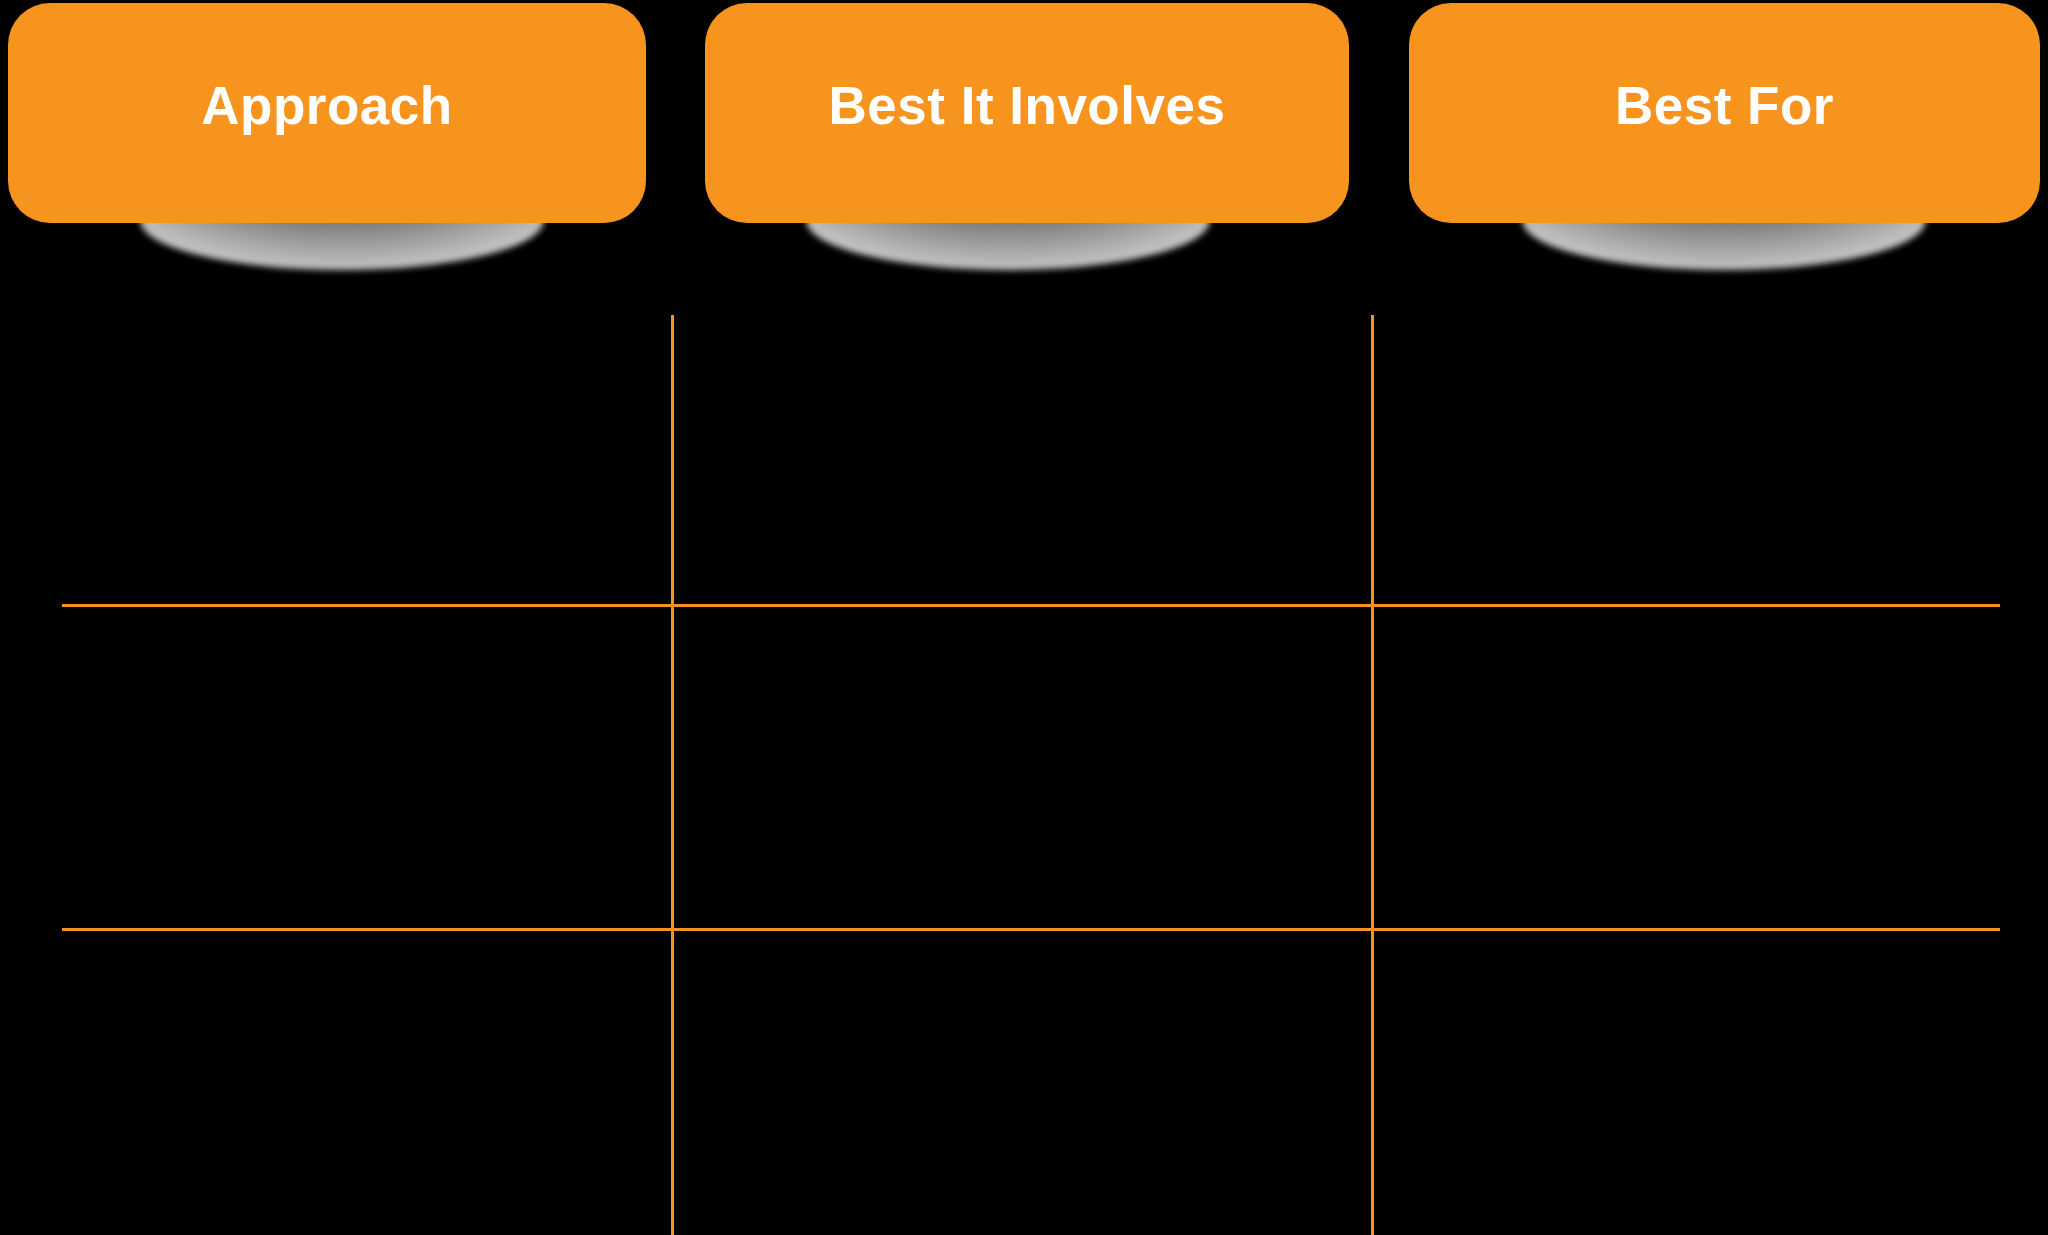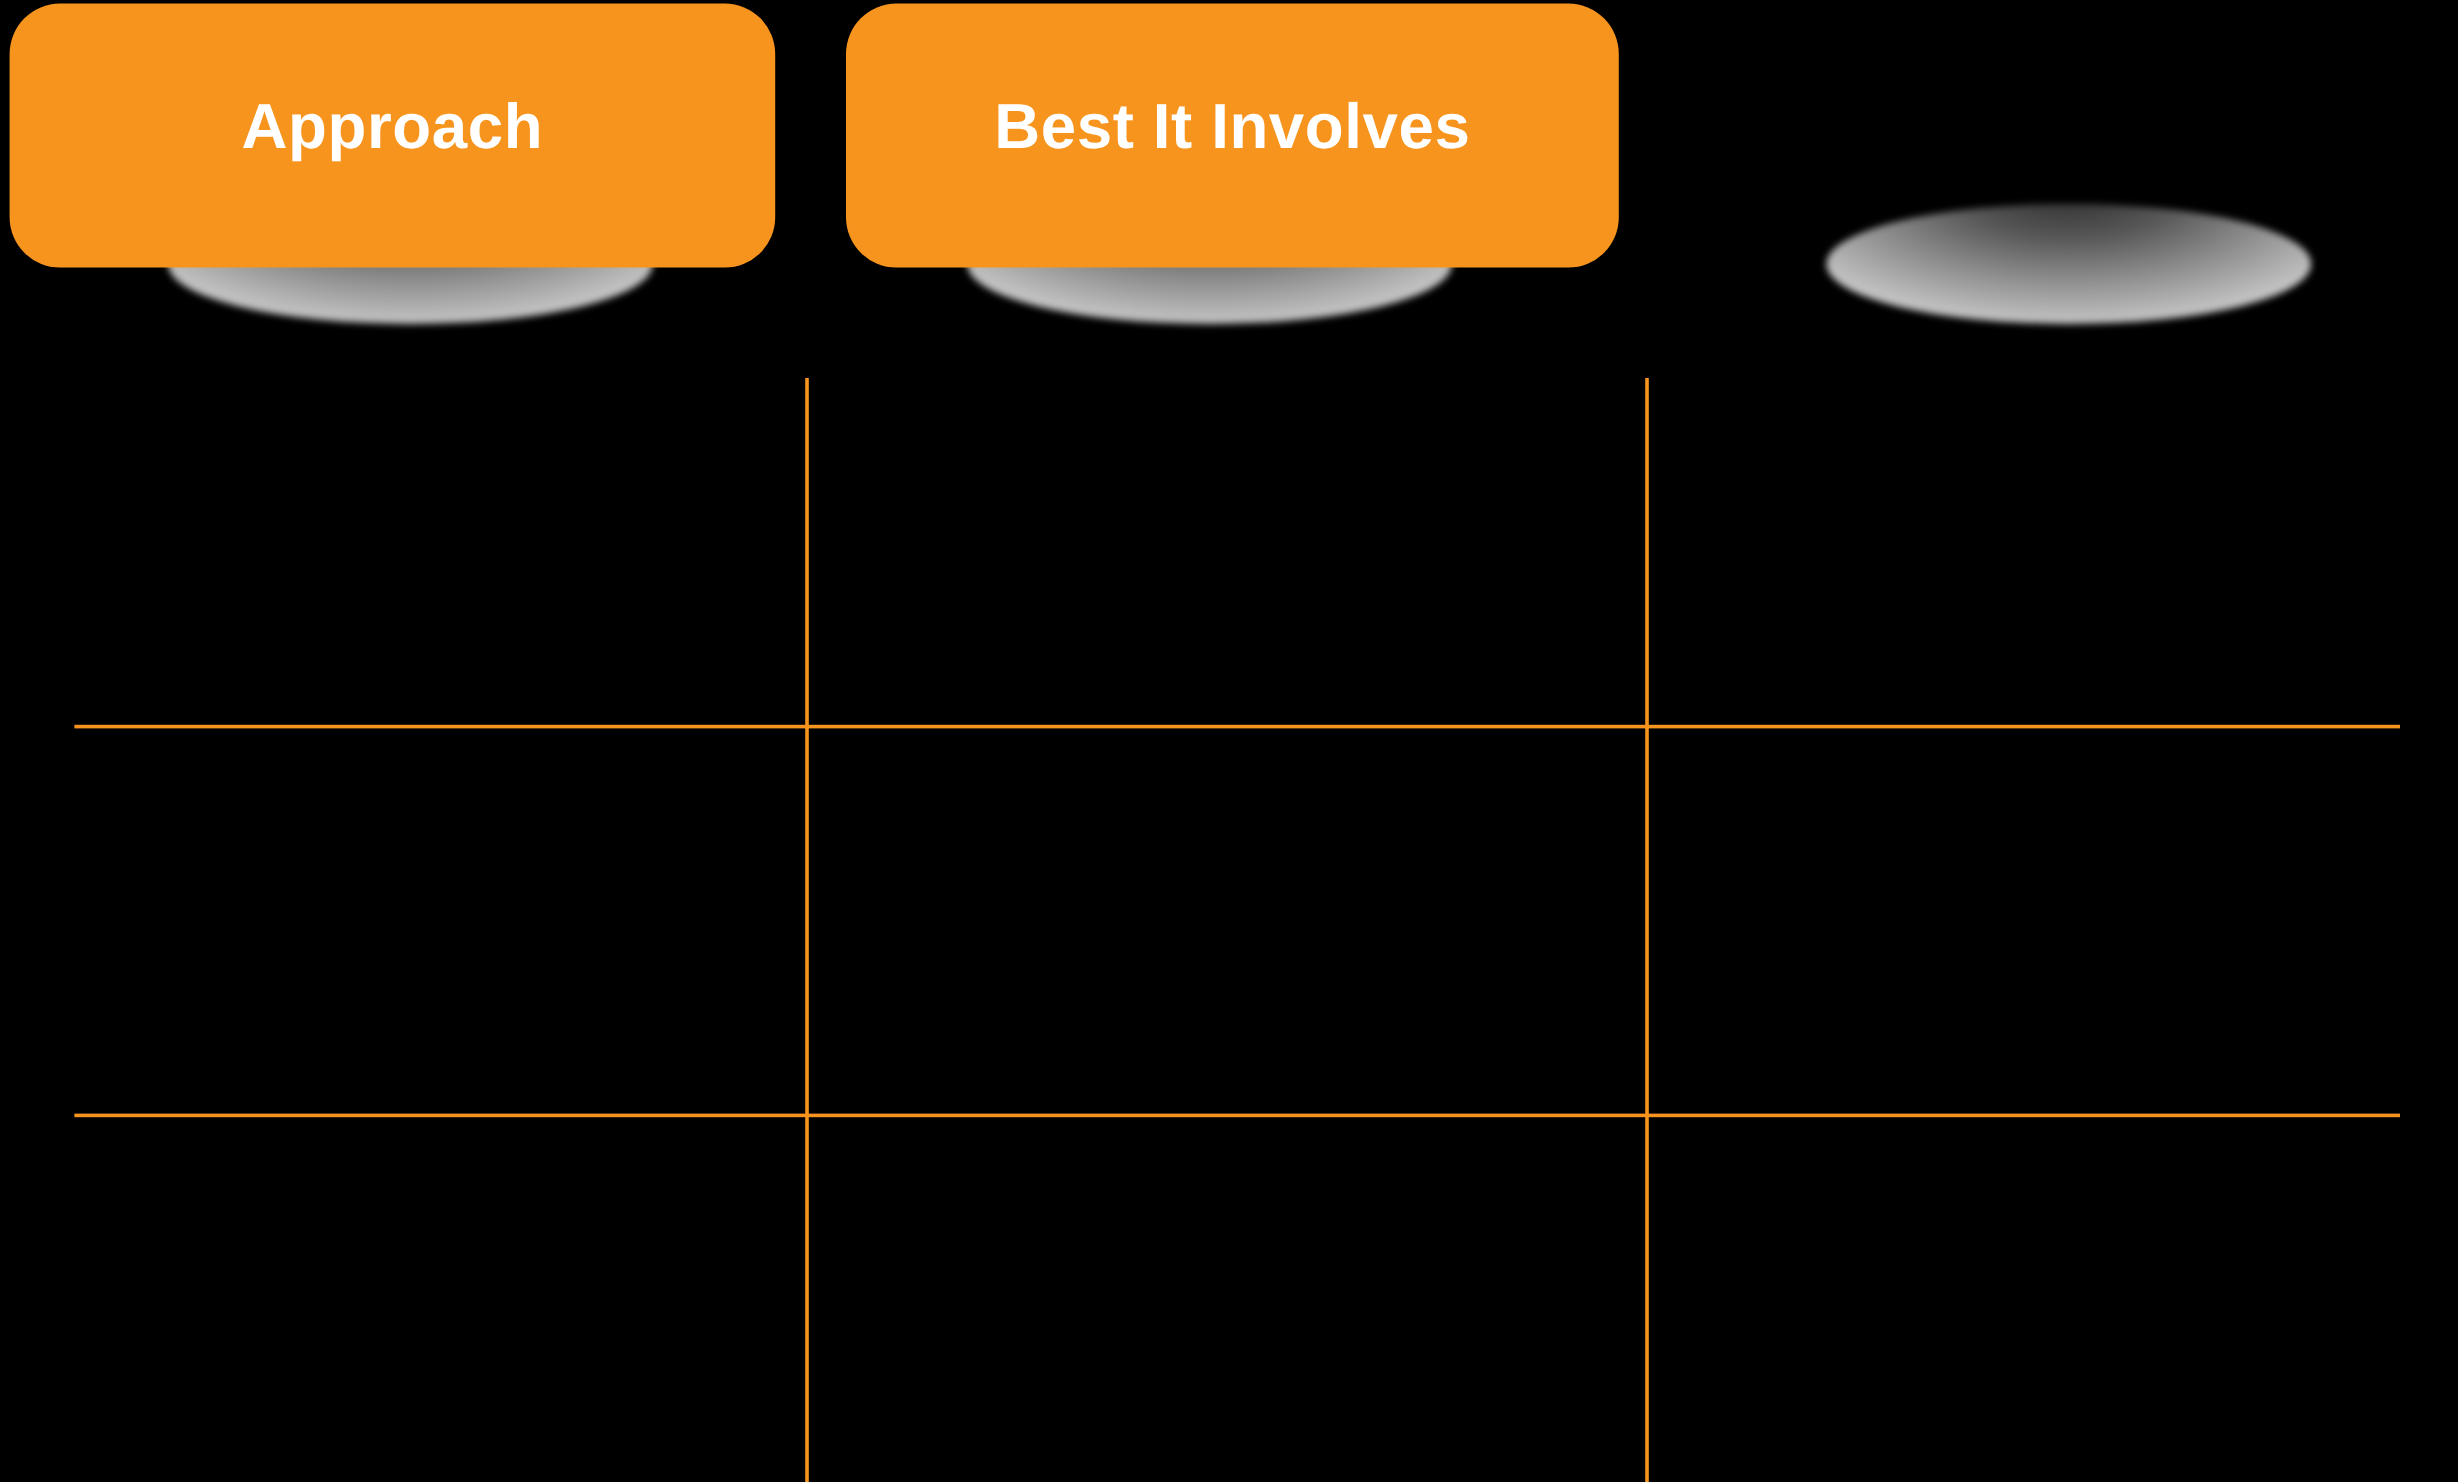--- a/index.html
+++ b/index.html
@@ -94,19 +94,22 @@
   <div class="pill-shadow shadow-1"></div>
   <div class="pill-shadow shadow-2"></div>
   <div class="pill-shadow shadow-3"></div>
 
   <div class="pill pill-1">
     <span class="label">Approach</span>
   </div>
   <div class="pill pill-2">
     <span class="label">Best It Involves</span>
   </div>
+  <div class="pill pill-3">
+    <span class="label">Best For</span>
+  </div>
 
   <div class="vline vline-1"></div>
   <div class="vline vline-2"></div>
   <div class="hline hline-1"></div>
   <div class="hline hline-2"></div>
 
 </div>
 
 </body></html>

